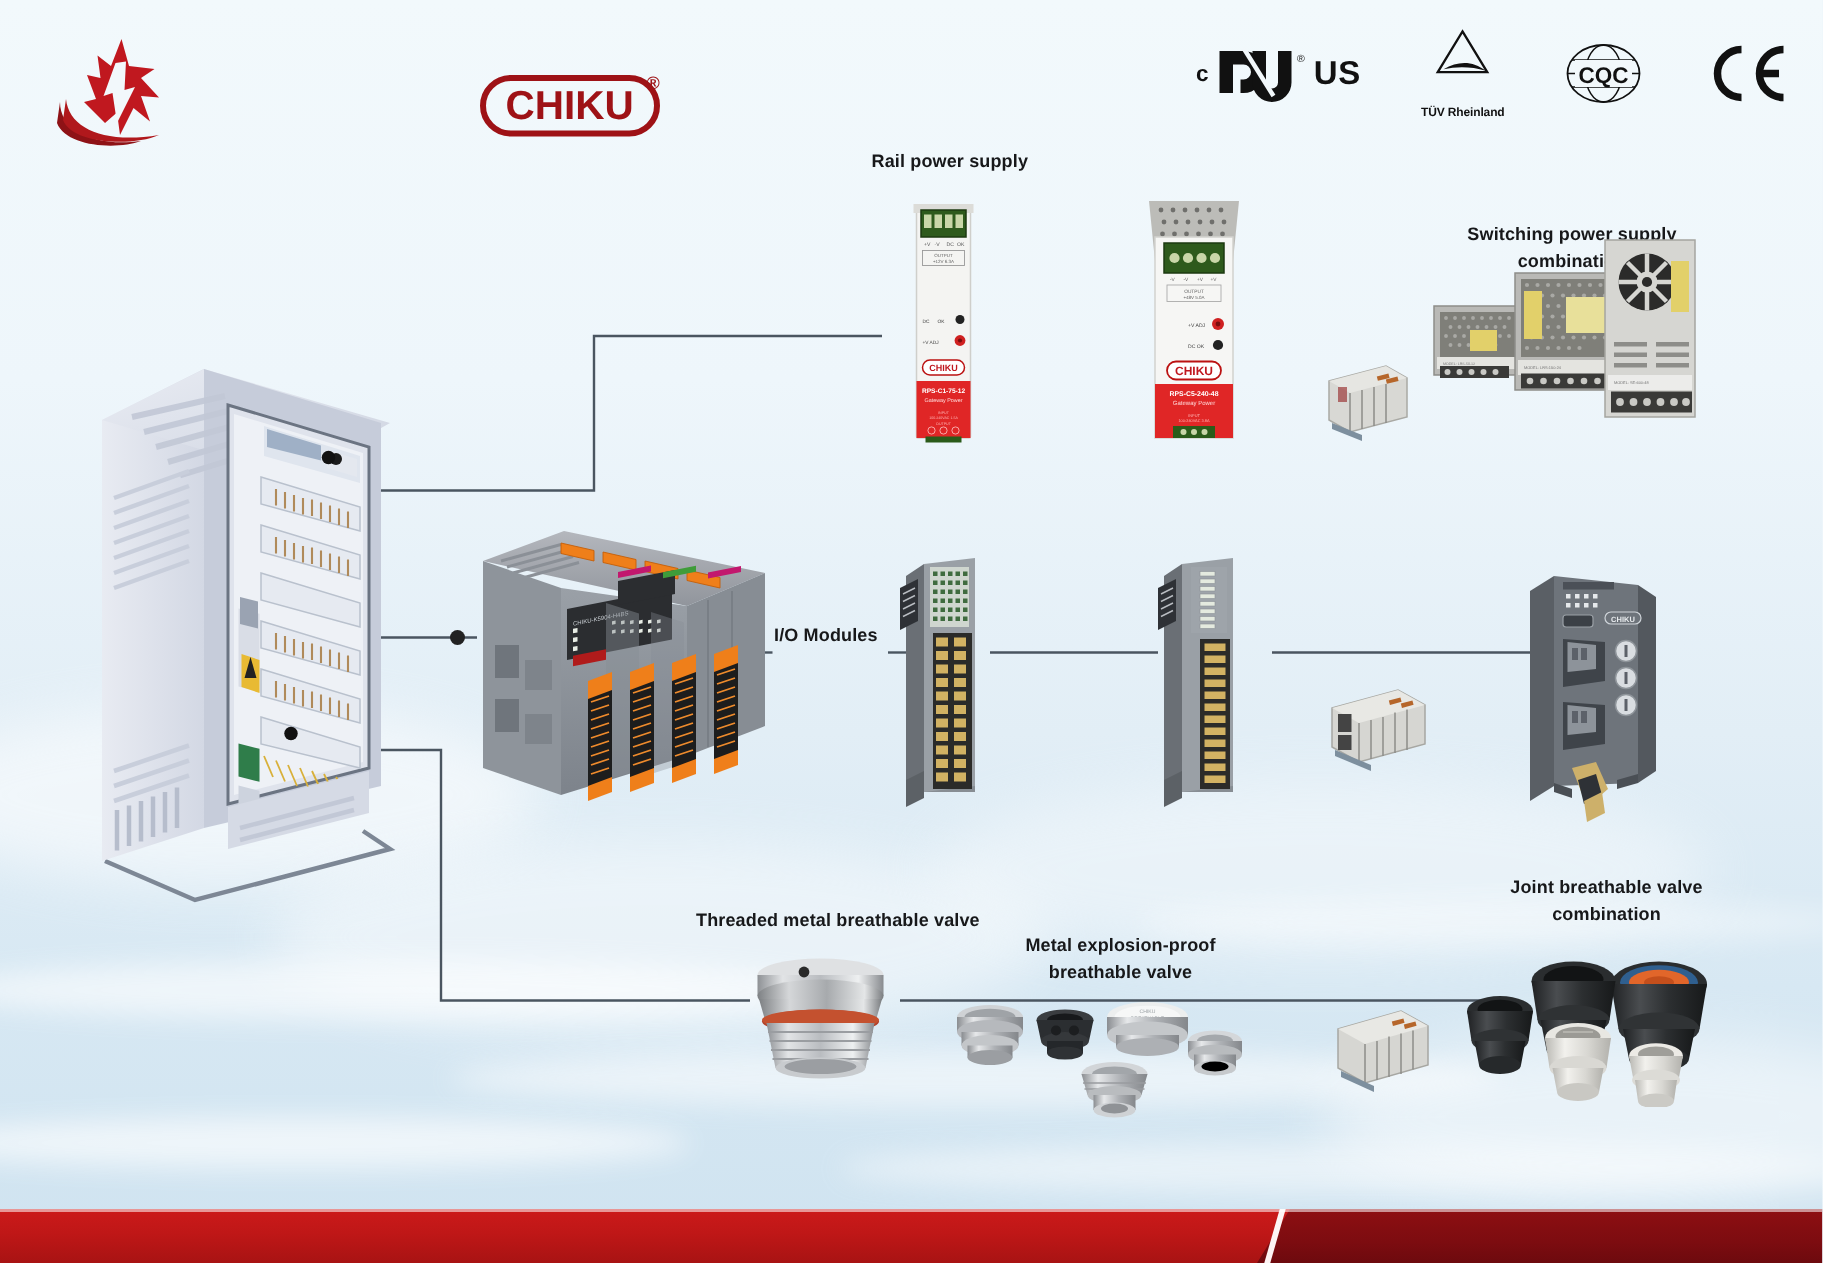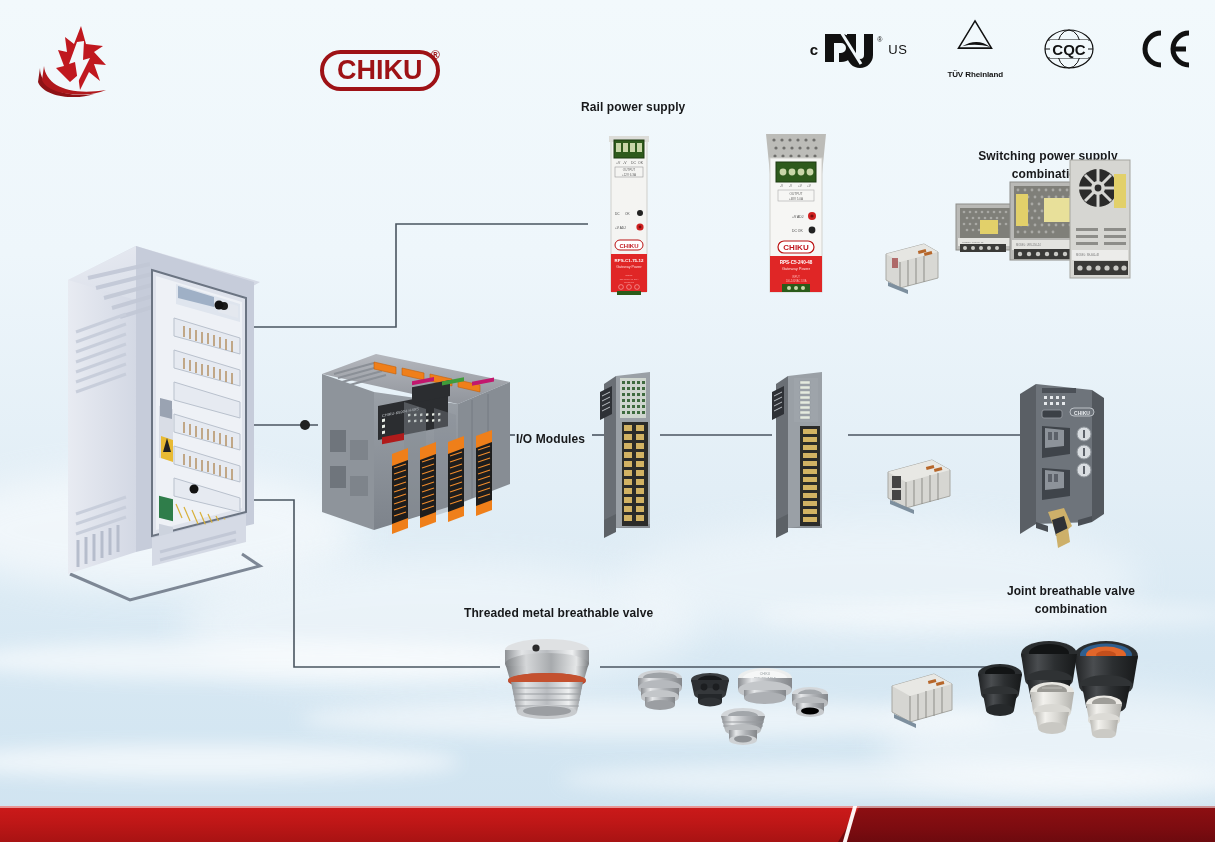--- a/index.html
+++ b/index.html
@@ -36,21 +36,21 @@
     color:#9e1216;font-size:27px;font-weight:bold;line-height:1.05;
     font-family:"Liberation Sans", sans-serif;
   }
   .logo-reg{position:absolute;left:397px;top:26px;font-size:12px;color:#9e1216;font-weight:bold;}
 
   
   .certs{position:absolute;right:22px;top:18px;height:62px;display:flex;align-items:center;gap:40px;}
   .cert{position:relative;display:flex;align-items:center;justify-content:center;height:60px;color:#111;}
   .cert-ul{gap:3px;}
   .cert-ul .c-sm{font-size:15px;font-weight:bold;}
-  .cert-ul .us-sm{font-size:13px;font-weight:normal;letter-spacing:.5px;}
+  .cert-ul .us-sm{font-size:22px;font-weight:bold;letter-spacing:.5px;}
   .cert-tuv{flex-direction:column;gap:18px;}
   .cert-tuv .tuv-label{font-size:8px;font-weight:bold;letter-spacing:-.1px;}
   .cert-cqc{}
   .cert-ce{}
 
   
   .lines{position:absolute;inset:0;pointer-events:none;}
 
   
   .lbl{
@@ -163,22 +163,24 @@
       <path d="M848 435 H1022"></path>
 
       <path d="M250 500 H294 V667 H500"></path>
       <path d="M600 667 H996"></path>
     </g>
   </svg>
 
   <div class="lbl" style="left:581px;top:98px;">Rail power supply</div>
   <div class="lbl center" style="left:968px;top:124px;width:160px;margin-top:23px;">Switching power supply
 combination</div>
-  <div class="lbl" style="left:516px;top:414px;margin-top:16px;">I/O Modules</div>
+  <div class="lbl" style="left:516px;top:414px;">I/O Modules</div>
   <div class="lbl" style="left:464px;top:604px;">Threaded metal breathable valve</div>
+  <div class="lbl center" style="left:672px;top:621px;width:150px;">Metal explosion-proof
+breathable valve</div>
   <div class="lbl center" style="left:996px;top:582px;width:150px;">Joint breathable valve
 combination</div>
 
   <svg class="cabinet" viewBox="0 0 205 380">
     <defs>
       <linearGradient id="cabTop" x1="0" y1="0" x2="1" y2="1">
         <stop offset="0" stop-color="#e9ecf3"></stop>
           <stop offset="1" stop-color="#cdd3e0"></stop>
       </linearGradient>
       <linearGradient id="cabLeft" x1="0" y1="0" x2="1" y2="0">

